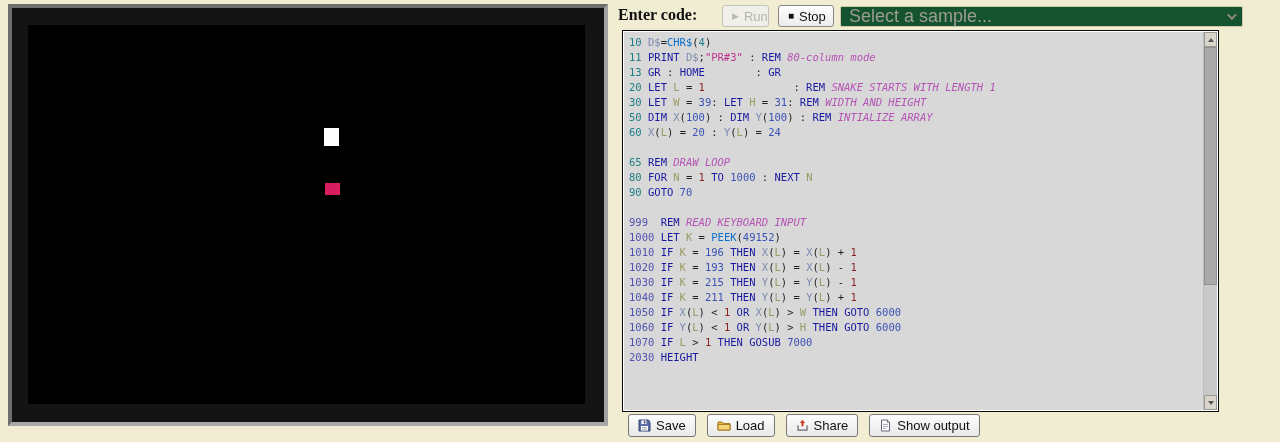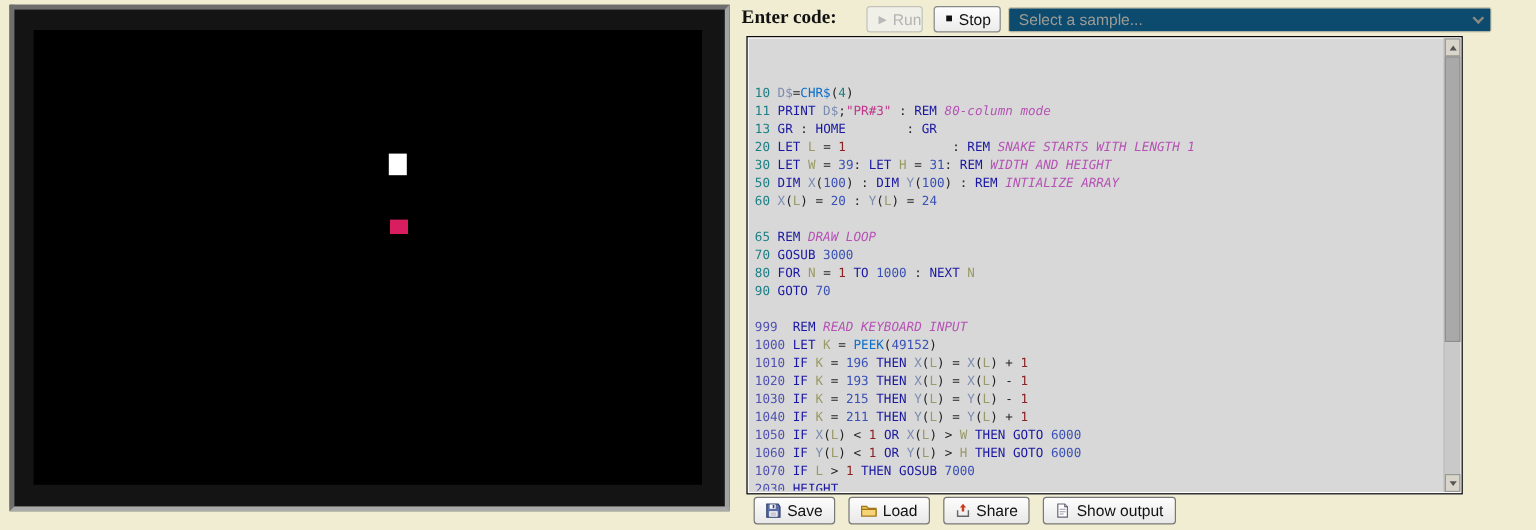--- a/index.html
+++ b/index.html
@@ -36,41 +36,41 @@
     font-size:13px;color:#111;
     display:flex;align-items:center;gap:5px;padding:0 9px;
     cursor:pointer;
   }
   #run-button{left:722px;width:47px;color:#b3b3b3;border-color:#c2c2bb;background:#f1f0e8;cursor:default;}
   #stop-button{left:778px;width:56px;}
   .play-glyph{font-size:9px;color:#b8b8b8;line-height:1;}
   .stop-glyph{font-size:10px;color:#111;line-height:1;}
   #sample-select{
     position:absolute;left:840px;top:6px;width:403px;height:21px;box-sizing:border-box;
-    border:1px solid #cdc8ac;background:#0c4a6e;border-radius:2px;
-    font-size:13px;color:#9c9c94;
+    border:1px solid #cdc8ac;background:#14532d;border-radius:2px;
+    font-size:18px;color:#9c9c94;
     display:flex;align-items:center;padding:0 8px;cursor:pointer;
   }
   #sample-select .chev{
     margin-left:auto;width:7px;height:7px;box-sizing:border-box;
     border-right:2px solid #8a8a82;border-bottom:2px solid #8a8a82;
     transform:rotate(45deg) translateY(-2px);
   }
 
   
   #code-editor{
     position:absolute;left:622px;top:30px;width:597px;height:382px;box-sizing:border-box;
     border:1px solid #0a0a0a;background:#d8d8d8;
     box-shadow:inset 0 0 0 1px #ffffff;
   }
   #code-lines{
     position:absolute;left:2px;top:2px;right:16px;bottom:2px;overflow:hidden;
     font-family:"DejaVu Sans Mono",monospace;
     font-size:10.5px;line-height:15px;color:#222;
-    padding:2px 0 0 4px;cursor:text;margin-top:36px;
+    padding:2px 0 0 4px;cursor:text;
   }
   .code-line{height:15px;white-space:pre;}
   .tk-ln {color:#1d7f85;}
   .tk-ln2{color:#5152b0;}
   .tk-kw {color:#1a18a0;}
   .tk-fn {color:#0a6ecc;}
   .tk-v1 {color:#7b8bb0;}
   .tk-v2 {color:#9a9a66;}
   .tk-num{color:#3a51b5;text-align:center;}
   .tk-nm {color:#8b2222;}
@@ -142,21 +142,20 @@
   <div id="code-lines">
       <div class="code-line"><span class="tk-ln">10</span><span class="tk-pl"> </span><span class="tk-v1">D$</span><span class="tk-op">=</span><span class="tk-fn">CHR$</span><span class="tk-op">(</span><span class="tk-nt">4</span><span class="tk-op">)</span></div>
       <div class="code-line"><span class="tk-ln">11</span><span class="tk-pl"> </span><span class="tk-kw">PRINT</span><span class="tk-pl"> </span><span class="tk-v1">D$</span><span class="tk-op">;</span><span class="tk-str">"PR#3"</span><span class="tk-pl"> </span><span class="tk-op">:</span><span class="tk-pl"> </span><span class="tk-kw">REM</span><span class="tk-pl"> </span><span class="tk-com">80-column mode</span></div>
       <div class="code-line"><span class="tk-ln">13</span><span class="tk-pl"> </span><span class="tk-kw">GR</span><span class="tk-pl"> </span><span class="tk-op">:</span><span class="tk-pl"> </span><span class="tk-kw">HOME</span><span class="tk-pl">        </span><span class="tk-op">:</span><span class="tk-pl"> </span><span class="tk-kw">GR</span></div>
       <div class="code-line"><span class="tk-ln">20</span><span class="tk-pl"> </span><span class="tk-kw">LET</span><span class="tk-pl"> </span><span class="tk-v2">L</span><span class="tk-pl"> </span><span class="tk-op">=</span><span class="tk-pl"> </span><span class="tk-nm">1</span><span class="tk-pl">              </span><span class="tk-op">:</span><span class="tk-pl"> </span><span class="tk-kw">REM</span><span class="tk-pl"> </span><span class="tk-com">SNAKE STARTS WITH LENGTH 1</span></div>
       <div class="code-line"><span class="tk-ln">30</span><span class="tk-pl"> </span><span class="tk-kw">LET</span><span class="tk-pl"> </span><span class="tk-v2">W</span><span class="tk-pl"> </span><span class="tk-op">=</span><span class="tk-pl"> </span><span class="tk-num">39</span><span class="tk-op">:</span><span class="tk-pl"> </span><span class="tk-kw">LET</span><span class="tk-pl"> </span><span class="tk-v2">H</span><span class="tk-pl"> </span><span class="tk-op">=</span><span class="tk-pl"> </span><span class="tk-num">31</span><span class="tk-op">:</span><span class="tk-pl"> </span><span class="tk-kw">REM</span><span class="tk-pl"> </span><span class="tk-com">WIDTH AND HEIGHT</span></div>
       <div class="code-line"><span class="tk-ln">50</span><span class="tk-pl"> </span><span class="tk-kw">DIM</span><span class="tk-pl"> </span><span class="tk-v1">X</span><span class="tk-op">(</span><span class="tk-num">100</span><span class="tk-op">)</span><span class="tk-pl"> </span><span class="tk-op">:</span><span class="tk-pl"> </span><span class="tk-kw">DIM</span><span class="tk-pl"> </span><span class="tk-v1">Y</span><span class="tk-op">(</span><span class="tk-num">100</span><span class="tk-op">)</span><span class="tk-pl"> </span><span class="tk-op">:</span><span class="tk-pl"> </span><span class="tk-kw">REM</span><span class="tk-pl"> </span><span class="tk-com">INTIALIZE ARRAY</span></div>
       <div class="code-line"><span class="tk-ln">60</span><span class="tk-pl"> </span><span class="tk-v1">X</span><span class="tk-op">(</span><span class="tk-v2">L</span><span class="tk-op">)</span><span class="tk-pl"> </span><span class="tk-op">=</span><span class="tk-pl"> </span><span class="tk-num">20</span><span class="tk-pl"> </span><span class="tk-op">:</span><span class="tk-pl"> </span><span class="tk-v1">Y</span><span class="tk-op">(</span><span class="tk-v2">L</span><span class="tk-op">)</span><span class="tk-pl"> </span><span class="tk-op">=</span><span class="tk-pl"> </span><span class="tk-num">24</span></div>
       <div class="code-line"></div>
       <div class="code-line"><span class="tk-ln">65</span><span class="tk-pl"> </span><span class="tk-kw">REM</span><span class="tk-pl"> </span><span class="tk-com">DRAW LOOP</span></div>
-      <div class="code-line"><span class="tk-ln">70</span><span class="tk-pl"> </span><span class="tk-kw">GOSUB</span><span class="tk-pl"> </span><span class="tk-num">3000</span></div>
       <div class="code-line"><span class="tk-ln">80</span><span class="tk-pl"> </span><span class="tk-kw">FOR</span><span class="tk-pl"> </span><span class="tk-v2">N</span><span class="tk-pl"> </span><span class="tk-op">=</span><span class="tk-pl"> </span><span class="tk-nm">1</span><span class="tk-pl"> </span><span class="tk-kw">TO</span><span class="tk-pl"> </span><span class="tk-num">1000</span><span class="tk-pl"> </span><span class="tk-op">:</span><span class="tk-pl"> </span><span class="tk-kw">NEXT</span><span class="tk-pl"> </span><span class="tk-v2">N</span></div>
       <div class="code-line"><span class="tk-ln">90</span><span class="tk-pl"> </span><span class="tk-kw">GOTO</span><span class="tk-pl"> </span><span class="tk-num">70</span></div>
       <div class="code-line"></div>
       <div class="code-line"><span class="tk-ln2">999</span><span class="tk-pl">  </span><span class="tk-kw">REM</span><span class="tk-pl"> </span><span class="tk-com">READ KEYBOARD INPUT</span></div>
       <div class="code-line"><span class="tk-ln2">1000</span><span class="tk-pl"> </span><span class="tk-kw">LET</span><span class="tk-pl"> </span><span class="tk-v2">K</span><span class="tk-pl"> </span><span class="tk-op">=</span><span class="tk-pl"> </span><span class="tk-fn">PEEK</span><span class="tk-op">(</span><span class="tk-num">49152</span><span class="tk-op">)</span></div>
       <div class="code-line"><span class="tk-ln2">1010</span><span class="tk-pl"> </span><span class="tk-kw">IF</span><span class="tk-pl"> </span><span class="tk-v2">K</span><span class="tk-pl"> </span><span class="tk-op">=</span><span class="tk-pl"> </span><span class="tk-num">196</span><span class="tk-pl"> </span><span class="tk-kw">THEN</span><span class="tk-pl"> </span><span class="tk-v1">X</span><span class="tk-op">(</span><span class="tk-v2">L</span><span class="tk-op">)</span><span class="tk-pl"> </span><span class="tk-op">=</span><span class="tk-pl"> </span><span class="tk-v1">X</span><span class="tk-op">(</span><span class="tk-v2">L</span><span class="tk-op">)</span><span class="tk-pl"> </span><span class="tk-op">+</span><span class="tk-pl"> </span><span class="tk-nm">1</span></div>
       <div class="code-line"><span class="tk-ln2">1020</span><span class="tk-pl"> </span><span class="tk-kw">IF</span><span class="tk-pl"> </span><span class="tk-v2">K</span><span class="tk-pl"> </span><span class="tk-op">=</span><span class="tk-pl"> </span><span class="tk-num">193</span><span class="tk-pl"> </span><span class="tk-kw">THEN</span><span class="tk-pl"> </span><span class="tk-v1">X</span><span class="tk-op">(</span><span class="tk-v2">L</span><span class="tk-op">)</span><span class="tk-pl"> </span><span class="tk-op">=</span><span class="tk-pl"> </span><span class="tk-v1">X</span><span class="tk-op">(</span><span class="tk-v2">L</span><span class="tk-op">)</span><span class="tk-pl"> </span><span class="tk-op">-</span><span class="tk-pl"> </span><span class="tk-nm">1</span></div>
       <div class="code-line"><span class="tk-ln2">1030</span><span class="tk-pl"> </span><span class="tk-kw">IF</span><span class="tk-pl"> </span><span class="tk-v2">K</span><span class="tk-pl"> </span><span class="tk-op">=</span><span class="tk-pl"> </span><span class="tk-num">215</span><span class="tk-pl"> </span><span class="tk-kw">THEN</span><span class="tk-pl"> </span><span class="tk-v1">Y</span><span class="tk-op">(</span><span class="tk-v2">L</span><span class="tk-op">)</span><span class="tk-pl"> </span><span class="tk-op">=</span><span class="tk-pl"> </span><span class="tk-v1">Y</span><span class="tk-op">(</span><span class="tk-v2">L</span><span class="tk-op">)</span><span class="tk-pl"> </span><span class="tk-op">-</span><span class="tk-pl"> </span><span class="tk-nm">1</span></div>
       <div class="code-line"><span class="tk-ln2">1040</span><span class="tk-pl"> </span><span class="tk-kw">IF</span><span class="tk-pl"> </span><span class="tk-v2">K</span><span class="tk-pl"> </span><span class="tk-op">=</span><span class="tk-pl"> </span><span class="tk-num">211</span><span class="tk-pl"> </span><span class="tk-kw">THEN</span><span class="tk-pl"> </span><span class="tk-v1">Y</span><span class="tk-op">(</span><span class="tk-v2">L</span><span class="tk-op">)</span><span class="tk-pl"> </span><span class="tk-op">=</span><span class="tk-pl"> </span><span class="tk-v1">Y</span><span class="tk-op">(</span><span class="tk-v2">L</span><span class="tk-op">)</span><span class="tk-pl"> </span><span class="tk-op">+</span><span class="tk-pl"> </span><span class="tk-nm">1</span></div>
       <div class="code-line"><span class="tk-ln2">1050</span><span class="tk-pl"> </span><span class="tk-kw">IF</span><span class="tk-pl"> </span><span class="tk-v1">X</span><span class="tk-op">(</span><span class="tk-v2">L</span><span class="tk-op">)</span><span class="tk-pl"> </span><span class="tk-op">&lt;</span><span class="tk-pl"> </span><span class="tk-nm">1</span><span class="tk-pl"> </span><span class="tk-kw">OR</span><span class="tk-pl"> </span><span class="tk-v1">X</span><span class="tk-op">(</span><span class="tk-v2">L</span><span class="tk-op">)</span><span class="tk-pl"> </span><span class="tk-op">&gt;</span><span class="tk-pl"> </span><span class="tk-v2">W</span><span class="tk-pl"> </span><span class="tk-kw">THEN</span><span class="tk-pl"> </span><span class="tk-kw">GOTO</span><span class="tk-pl"> </span><span class="tk-num">6000</span></div>

